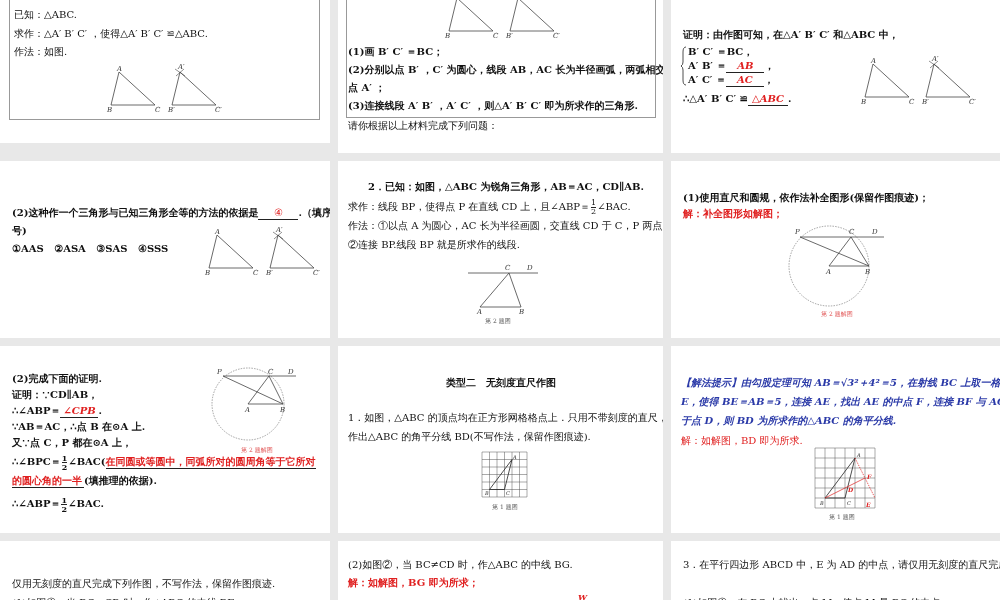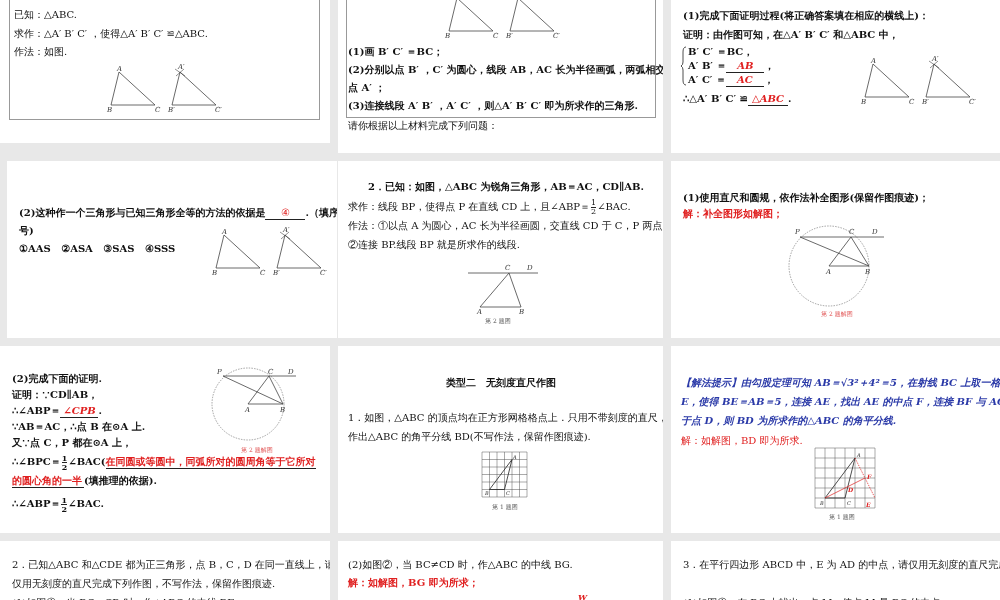--- a/index.html
+++ b/index.html
@@ -52,21 +52,20 @@
     <text x="110" y="46">C′</text>
   </svg>
   <div class="t" style="left:10px;top:45px;">(1)画 B′ C′ ＝BC；</div>
   <div class="t" style="left:10px;top:63px;">(2)分别以点 B′ ，C′ 为圆心，线段 AB，AC 长为半径画弧，两弧相交于</div>
   <div class="t" style="left:10px;top:81px;">点 A′ ；</div>
   <div class="t" style="left:10px;top:99px;">(3)连接线段 A′ B′ ，A′ C′ ，则△A′ B′ C′ 即为所求作的三角形.</div>
   <div class="t n" style="left:10px;top:119px;">请你根据以上材料完成下列问题：</div>
 </div>
 
 <div class="card" style="left:671px;top:0;width:329px;height:153px;">
-  <div class="t" style="left:12px;top:9px;">(1)完成下面证明过程(将正确答案填在相应的横线上)：</div>
   <div class="t" style="left:12px;top:28px;">证明：由作图可知，在△A′ B′ C′ 和△ABC 中，</div>
   <svg style="left:10px;top:46px;" width="6" height="40">
     <path d="M5,1 Q2,1 2,6 L2,16 Q2,19 0,20 Q2,21 2,24 L2,34 Q2,39 5,39" fill="none" stroke="#222" stroke-width="0.8"></path>
   </svg>
   <div class="t" style="left:17px;top:45px;">B′ C′ ＝BC，</div>
   <div class="t" style="left:17px;top:59px;"><span>A′ B′ ＝</span><span class="blank" style="width:38px;">AB</span>，</div>
   <div class="t" style="left:17px;top:73px;"><span>A′ C′ ＝</span><span class="blank" style="width:38px;">AC</span>，</div>
   <div class="t" style="left:12px;top:92px;"><span>∴△A′ B′ C′ ≌</span><span class="blank" style="width:40px;">△ABC</span>.</div>
   <svg style="left:188px;top:58px;" width="120" height="50">
     <polygon points="14,6 6,39 50,39" fill="none" stroke="#444" stroke-width="0.8"></polygon>
@@ -74,21 +73,21 @@
     <path d="M70,3 L80,10 M71,10 L79,3" stroke="#444" stroke-width="0.6"></path>
     <text x="12" y="5">A</text>
     <text x="2" y="46">B</text>
     <text x="50" y="46">C</text>
     <text x="73" y="3">A′</text>
     <text x="63" y="46">B′</text>
     <text x="110" y="46">C′</text>
   </svg>
 </div>
 
-<div class="card" style="left:7px;top:161px;width:330px;height:177px;">
+<div class="card" style="left:0;top:161px;width:330px;height:177px;">
   <div class="t" style="left:12px;top:45px;"><span>(2)这种作一个三角形与已知三角形全等的方法的依据是</span><span class="blank n" style="width:40px;font-style:normal;">④</span><span>.（填序</span></div>
   <div class="t" style="left:12px;top:63px;">号)</div>
   <div class="t" style="left:12px;top:81px;">
     <span>①AAS</span>&nbsp;&nbsp;&nbsp;<span>②ASA</span>&nbsp;&nbsp;&nbsp;<span>③SAS</span>&nbsp;&nbsp;&nbsp;<span>④SSS</span>
   </div>
   <svg style="left:203px;top:68px;" width="120" height="50">
     <polygon points="14,6 6,39 50,39" fill="none" stroke="#444" stroke-width="0.8"></polygon>
     <polygon points="75,6 67,39 111,39" fill="none" stroke="#444" stroke-width="0.8"></polygon>
     <path d="M70,3 L80,10 M71,10 L79,3" stroke="#444" stroke-width="0.6"></path>
     <text x="12" y="5">A</text>
@@ -214,21 +213,20 @@
     <text x="5" y="57" style="font-size:5px">B</text>
     <text x="32" y="57" style="font-size:5px">C</text>
     <text x="33" y="44" style="font-size:6px;fill:#e02020;font-weight:bold">D</text>
     <text x="51" y="59" style="font-size:6px;fill:#e02020;font-weight:bold">E</text>
     <text x="52" y="31" style="font-size:6px;fill:#e02020;font-weight:bold">F</text>
   </svg>
   <div class="caption" style="left:158px;top:167px;">第 1 题图</div>
 </div>
 
 <div class="card" style="left:0;top:541px;width:330px;height:59px;">
-  <div class="t" style="left:12px;top:17px;font-weight:normal;">2．已知△ABC 和△CDE 都为正三角形，点 B，C，D 在同一直线上，请</div>
   <div class="t n" style="left:12px;top:36px;text-align:right;">仅用无刻度的直尺完成下列作图，不写作法，保留作图痕迹.</div>
   <div class="t n" style="left:12px;top:55px;">(1)如图①，当 BC＝CD 时，作△ABC 的中线 BF.</div>
 </div>
 
 <div class="card" style="left:338px;top:541px;width:325px;height:59px;">
   <div class="t n" style="left:10px;top:17px;">(2)如图②，当 BC≠CD 时，作△ABC 的中线 BG.</div>
   <div class="t red" style="left:10px;top:35px;">解：如解图，BG 即为所求；</div>
   <div class="t red i" style="left:240px;top:50px;font-size:8px;">W</div>
 </div>
 

